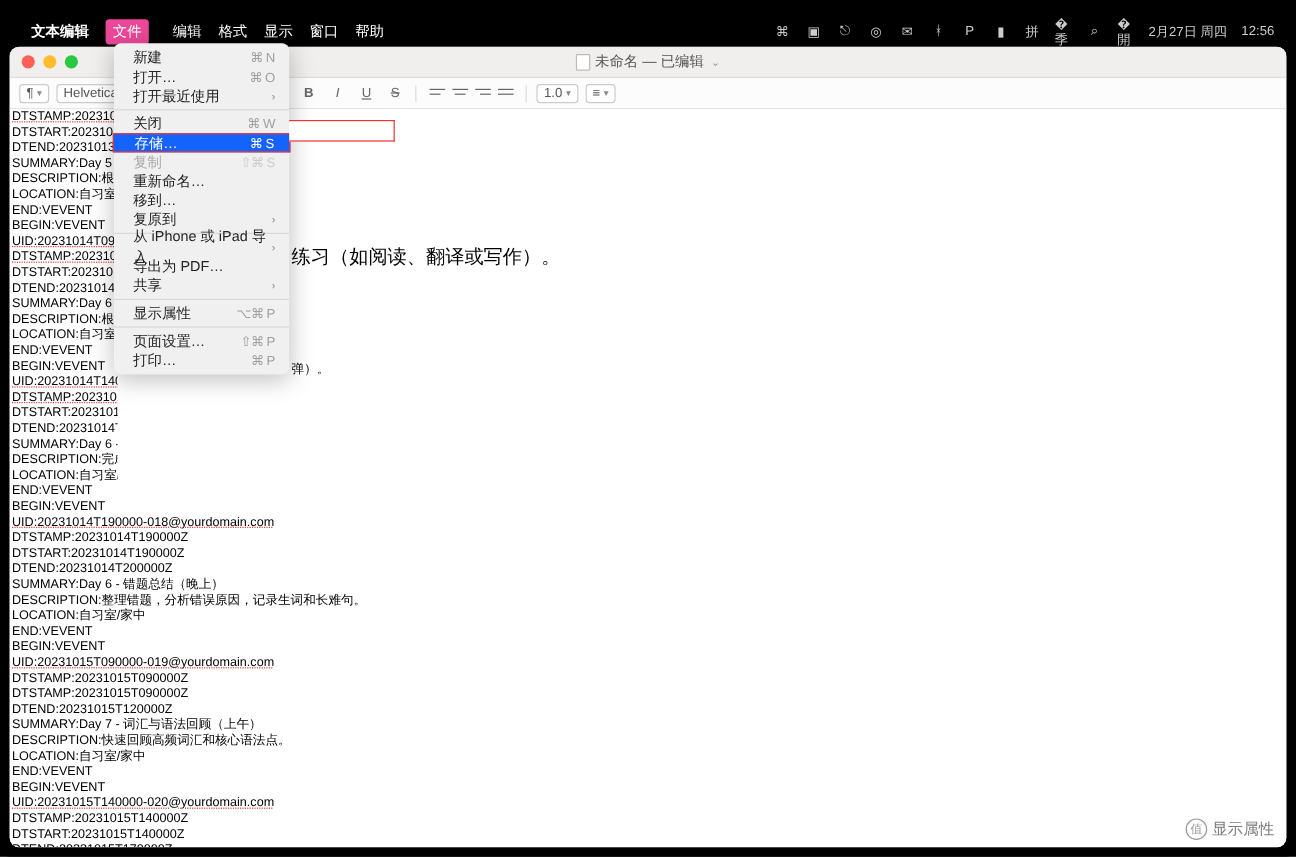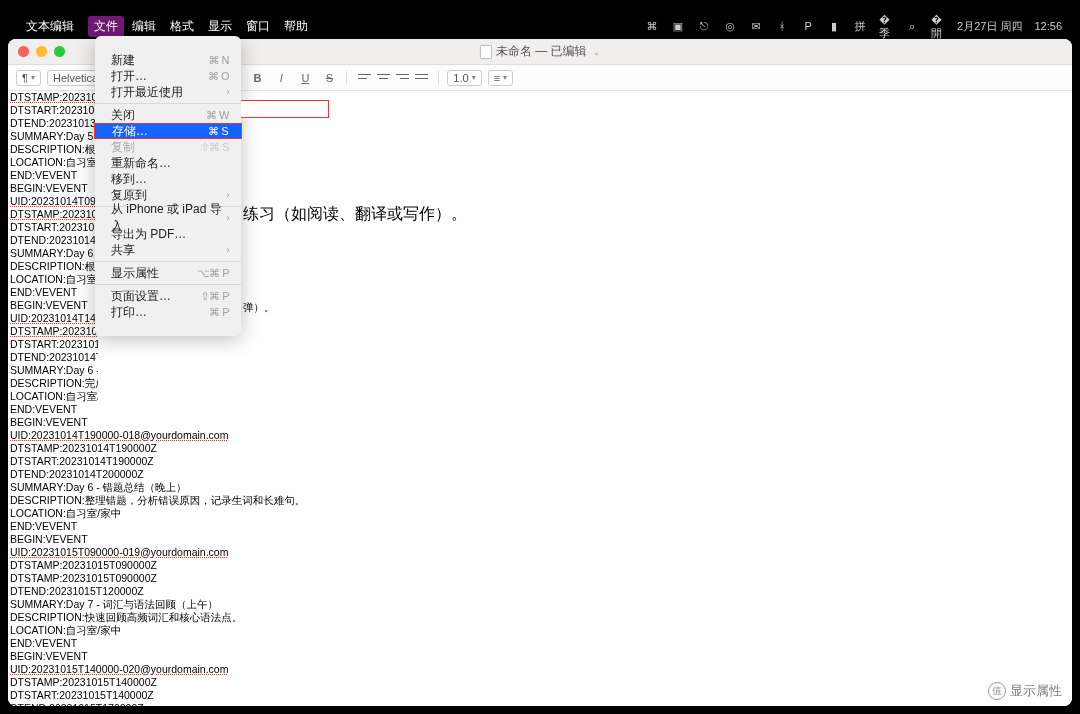--- a/index.html
+++ b/index.html
@@ -3,22 +3,22 @@
 <meta charset="utf-8">
 <style>
   * { margin: 0; padding: 0; box-sizing: border-box; font-family: -apple-system, "Helvetica Neue", Arial, sans-serif; }
   body { width: 1080px; height: 714px; background: #000; overflow: hidden; position: relative; }
   .outer-border { position: absolute; inset: 0; border: 4px solid #000; border-radius: 8px; }
 
   
   .menubar { position: absolute; top: 16px; left: 0; right: 0; height: 20px; background: #000; color: #fff; display: flex; align-items: center; font-size: 12px; padding-left: 14px; }
   .apple-logo { font-size: 13px; margin-right: 12px; }
   .mb-item { margin-right: 14px; cursor: default; }
-  .mb-item.bold { font-weight: 400; }
-  .mb-item.active { background: #701a75; padding: 2px 6px; border-radius: 3px; margin-right: 8px; }
+  .mb-item.bold { font-weight: 700; }
+  .mb-item.active { background: #ec4899; padding: 2px 6px; border-radius: 3px; margin-right: 20px; }
   .mb-right { margin-left: auto; display: flex; align-items: center; gap: 12px; padding-right: 18px; color: #ccc; font-size: 11px; }
   .mb-right .ic { width: 14px; height: 14px; display:inline-flex; align-items:center; justify-content:center; }
 
   
   .window { position: absolute; top: 39px; left: 8px; right: 8px; bottom: 8px; background: #fff; border-radius: 8px; overflow: hidden; box-shadow: 0 0 2px rgba(0,0,0,.3); }
   .titlebar { height: 26px; background: #f1eeee; display: flex; align-items: center; position: relative; border-bottom: 1px solid #ddd; }
   .traffic { display: flex; gap: 7px; padding-left: 10px; }
   .dot { width: 11px; height: 11px; border-radius: 50%; }
   .dot.r { background: #ff5f57; } .dot.y { background: #febc2e; } .dot.g { background: #28c840; }
   .title-center { position: absolute; left: 50%; transform: translateX(-50%); display: flex; align-items: center; gap: 4px; font-size: 12px; color: #555; }
@@ -33,21 +33,21 @@
   .tb-btn { width: 18px; height: 16px; display: flex; align-items: center; justify-content: center; color: #666; font-size: 11px; }
   .tb-group { display: flex; gap: 1px; }
   .align-ic { width: 13px; height: 10px; position: relative; }
   .align-ic::before, .align-ic::after { content:""; position:absolute; left:0; right:0; height:1px; background:#666; }
   .align-ic.l::before{top:1px;width:100%;} .align-ic.l::after{top:5px;width:70%;}
   .align-ic.c::before{top:1px;width:100%;} .align-ic.c::after{top:5px;width:70%;left:15%;}
   .align-ic.r::before{top:1px;width:100%;} .align-ic.r::after{top:5px;width:70%;left:30%;}
   .align-ic.j::before{top:1px;width:100%;} .align-ic.j::after{top:5px;width:100%;}
 
   
-  .dropdown { position: absolute; top: 36px; left: 95px; width: 146px; background: #f0f0f0; border-radius: 6px; box-shadow: 0 4px 20px rgba(0,0,0,.25); padding: 16px 0; font-size: 12px; z-index: 10; }
+  .dropdown { position: absolute; top: 36px; left: 95px; width: 146px; background: #f0f0f0; border-radius: 6px; box-shadow: 0 4px 20px rgba(0,0,0,.25); padding: 4px 0; font-size: 12px; z-index: 10; }
   .dd-item { height: 16px; display: flex; align-items: center; justify-content: space-between; padding: 0 12px 0 16px; color: #222; cursor: default; }
   .dd-item .sc { color: #a0a0a0; font-size: 11px; letter-spacing: -0.5px; }
   .dd-item.sub .sc { color: #888; font-size: 9px; }
   .dd-item.hi { background: #1463ff; color: #fff; border: 1px solid #e33; margin: 0 -1px; padding-left: 17px; padding-right: 13px; }
   .dd-item.hi .sc { color: #fff; }
   .dd-item.dis { color: #aaa; }
   .dd-item.dis .sc { color: #ccc; }
   .dd-sep { height: 1px; background: #d8d8d8; margin: 3px 0; }
   .redbox-ext { position: absolute; top: 100px; left: 241px; width: 88px; height: 18px; border: 1px solid #e33; border-left: none; background: #fff; z-index: 11; }
 

